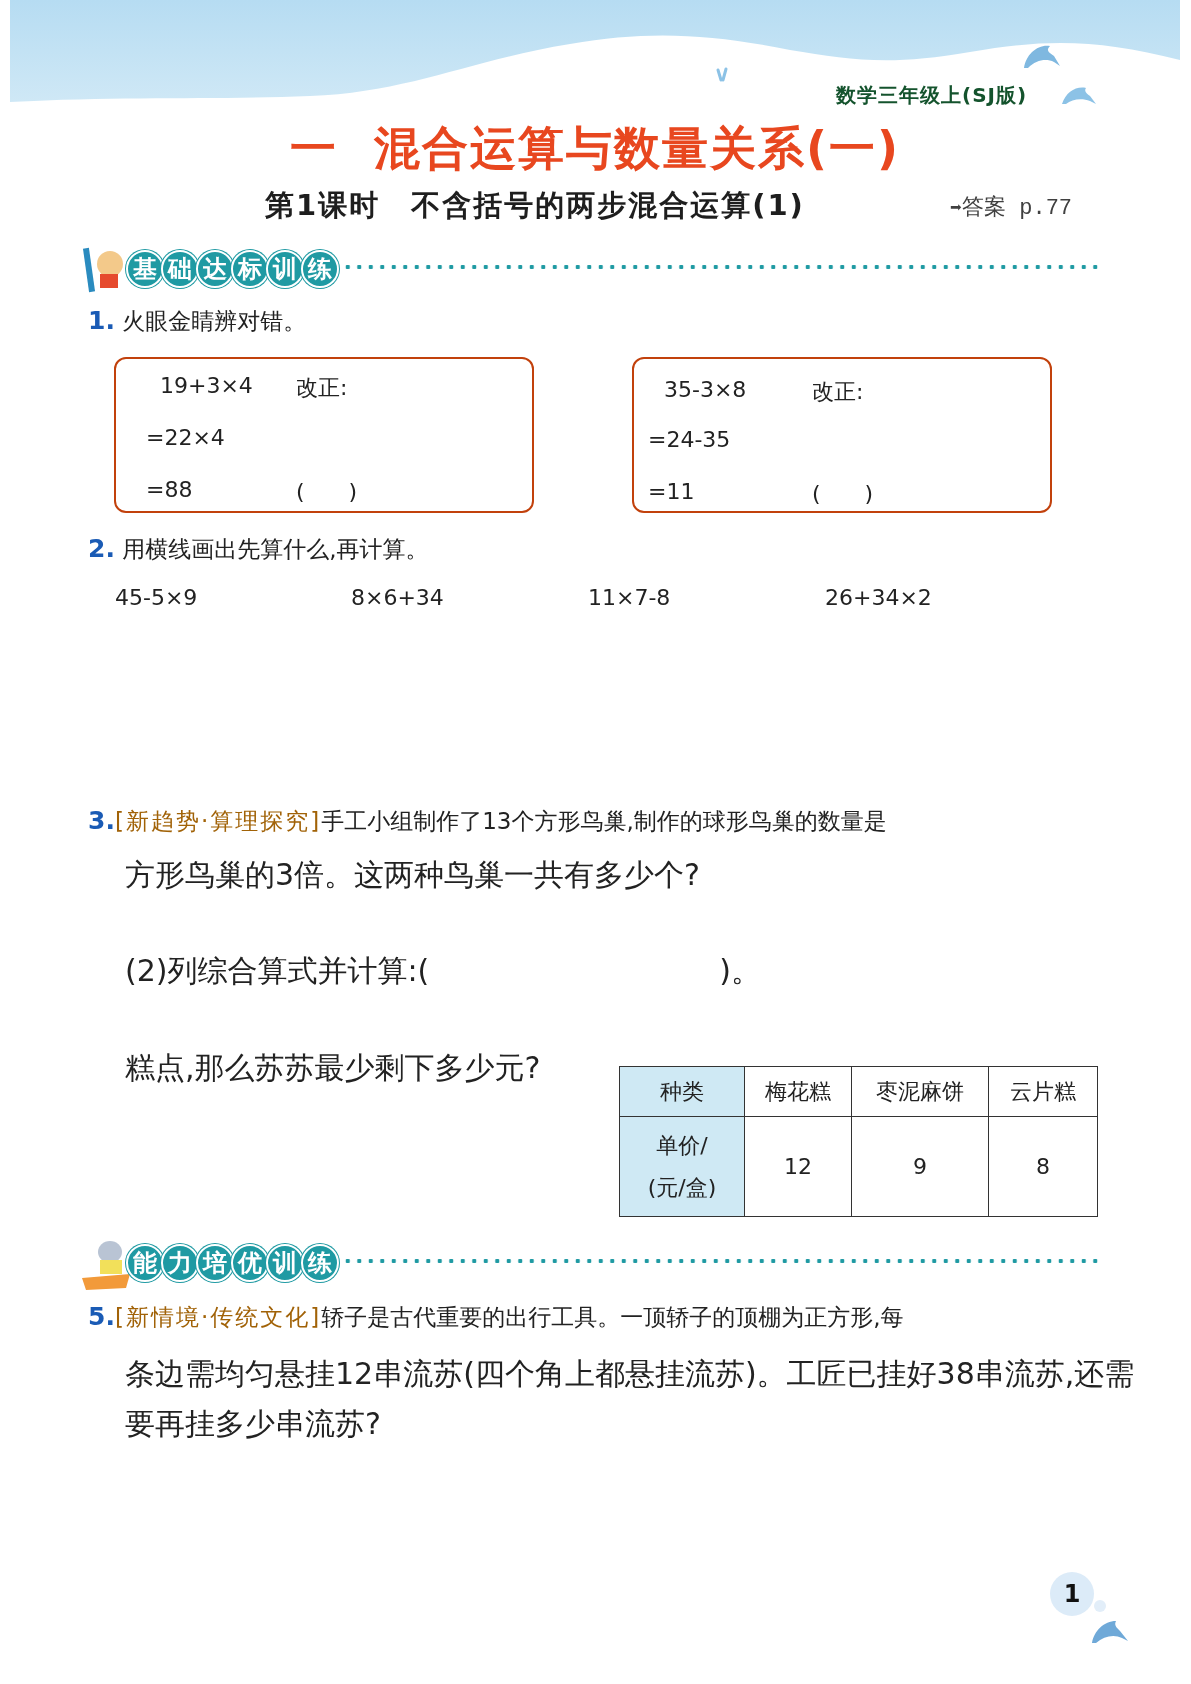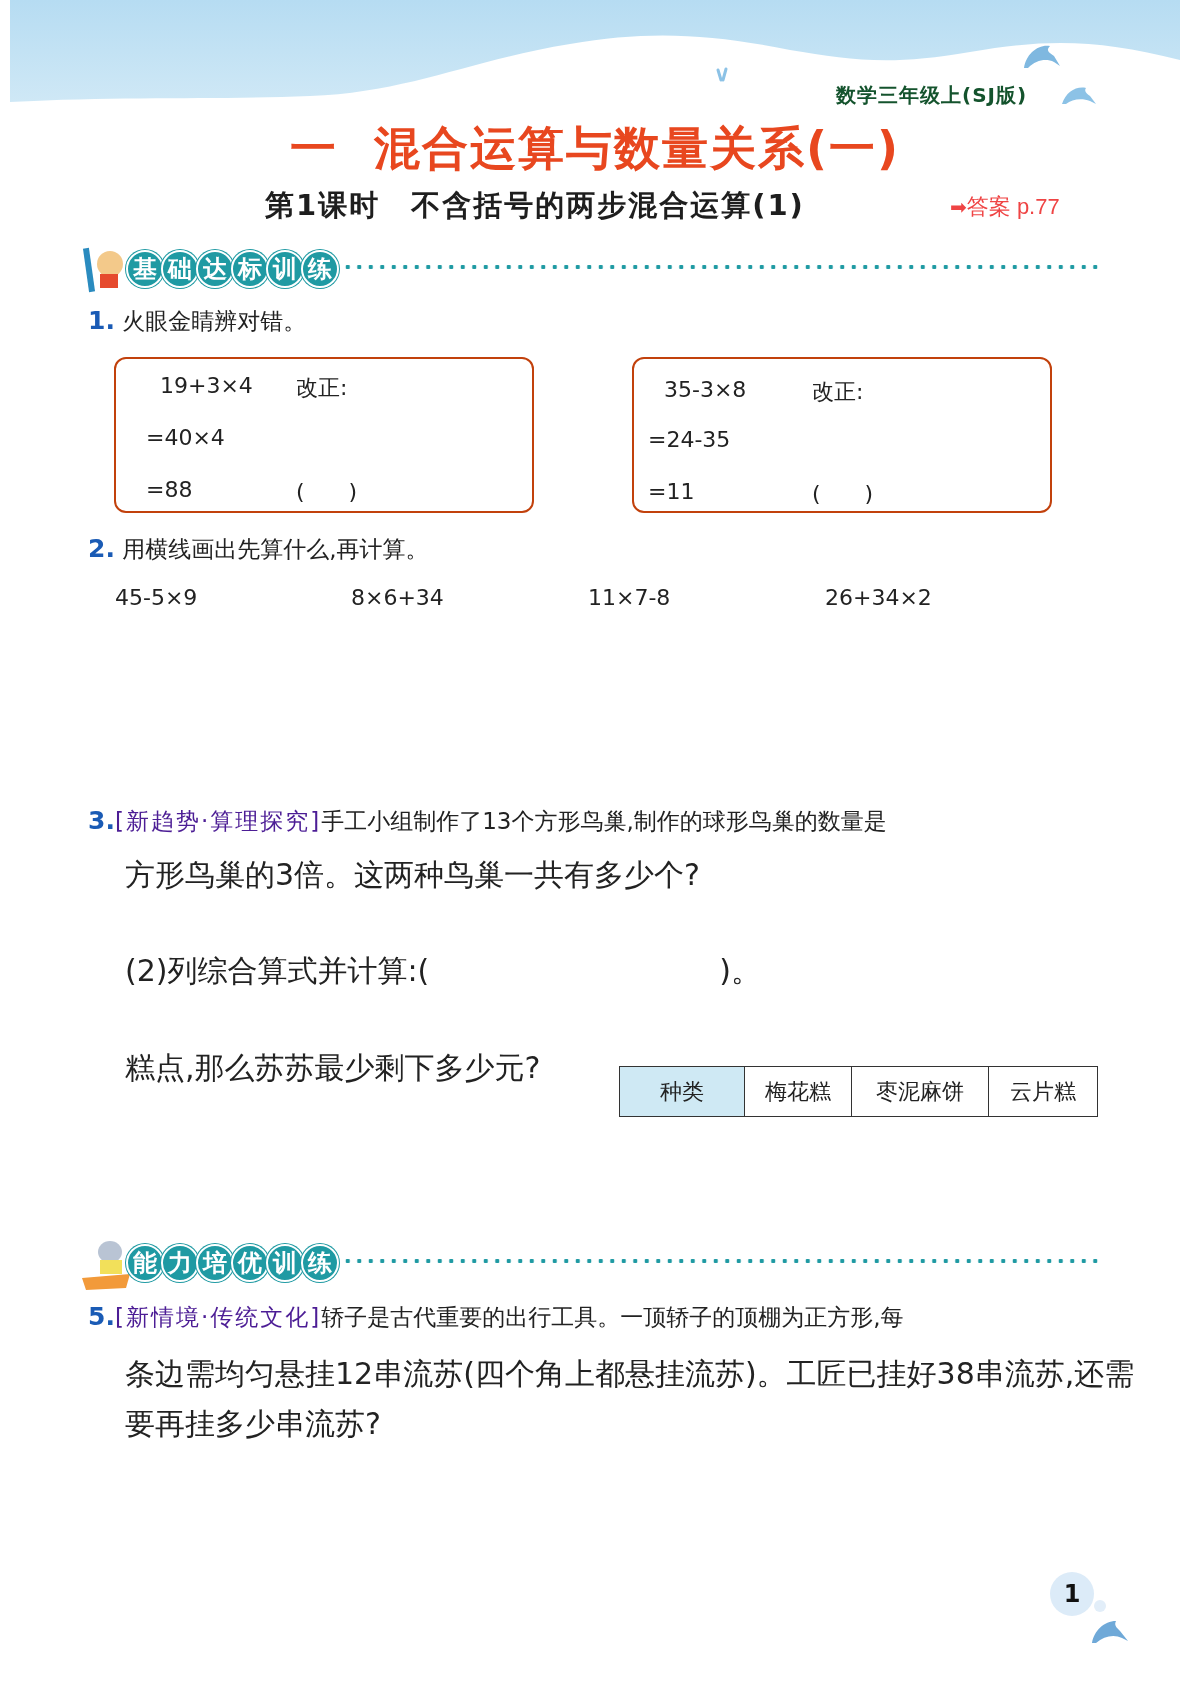--- a/index.html
+++ b/index.html
@@ -4,32 +4,32 @@
 <style>
   html, body { margin: 0; padding: 0; }
   body { width: 1191px; height: 1684px; background: #ffffff; position: relative; overflow: hidden;
          font-family: "DejaVu Sans", "Liberation Sans", sans-serif; color: #222; }
   .page { position: absolute; left: 10px; top: 0; width: 1170px; height: 1684px; background: #fff; }
   .wave { position: absolute; left: 0; top: 0; width: 1170px; height: 130px; }
   .header-right { position: absolute; left: 826px; top: 82px; font-size: 20px; font-weight: bold; color: #14532d; letter-spacing: 1px; }
   .unit-title { position: absolute; left: 0; width: 1170px; top: 118px; text-align: center; font-size: 46px; font-weight: bold; color: #e8471f; letter-spacing: 2px; }
   .unit-title .num { margin-right: 36px; }
   .lesson-title { position: absolute; left: 255px; top: 186px; font-size: 29px; font-weight: bold; color: #1e1e1e; letter-spacing: 2px; }
-  .answer-ref { position: absolute; left: 940px; top: 192px; font-size: 22px; color: #ef4444; font-family: Liberation Sans, sans-serif; }
+  .answer-ref { position: absolute; left: 940px; top: 192px; font-size: 22px; color: #404040; font-family: Liberation Mono, monospace; }
   .answer-ref .arrow { font-size: 20px; }
   .section-bar { position: absolute; left: 70px; height: 54px; width: 1020px; }
   .section-bar .mascot { position: absolute; left: 0; top: 0; width: 52px; height: 54px; }
   .section-bar .circles { position: absolute; left: 46px; top: 6px; display: flex; }
   .section-bar .circle { width: 34px; height: 34px; border-radius: 50%; background: #1f9aa3; color: #fff; font-size: 24px;
         font-weight: bold; display: flex; align-items: center; justify-content: center; margin-right: -3px; border: 2px solid #fff; box-shadow: 0 0 0 1px #1f9aa3; }
   .section-bar .dots { position: absolute; left: 262px; top: 20px; width: 756px; height: 6px;
         background-image: radial-gradient(circle, #1f9aa3 2px, transparent 2.5px); background-size: 11.5px 6px; background-repeat: repeat-x; }
   .q { position: absolute; left: 78px; font-size: 23px; color: #222; }
   .q .qnum { color: #1a5bb5; font-weight: bold; font-size: 25px; }
-  .q .tag { color: #4c1d95; letter-spacing: 2px; }
+  .q .tag { color: #a16207; letter-spacing: 2px; }
   .box { position: absolute; border: 2px solid #c2410c; border-radius: 12px; width: 416px; height: 152px; }
   .box .l { position: absolute; font-size: 22px; color: #222; }
   .calc { position: absolute; top: 585px; font-size: 22px; color: #222; }
   .line { position: absolute; left: 115px; font-size: 30px; color: #222; }
   .ptable { position: absolute; left: 609px; top: 1066px; border-collapse: collapse; font-size: 22px; }
   .ptable td { border: 1.5px solid #333; text-align: center; padding: 0; }
   .ptable .hd { background: #cfe9f4; }
   .pagenum { position: absolute; left: 1040px; top: 1572px; width: 44px; height: 44px; border-radius: 50%; background: #dcebf8;
         display: flex; align-items: center; justify-content: center; font-size: 24px; font-weight: bold; color: #111; }
 </style>
@@ -87,21 +87,21 @@
   </div>
 
   <div class="q" style="top:306px">
     <span class="qnum">1.</span>
     <span>火眼金睛辨对错。</span>
   </div>
 
   <div class="box" style="left:104px;top:357px">
     <div class="l" style="left:44px;top:14px">19+3×4</div>
     <div class="l" style="left:180px;top:14px">改正:</div>
-    <div class="l" style="left:30px;top:66px">=40×4</div>
+    <div class="l" style="left:30px;top:66px">=22×4</div>
     <div class="l" style="left:30px;top:118px">=88</div>
     <div class="l" style="left:180px;top:118px">(　　)</div>
   </div>
 
   <div class="box" style="left:622px;top:357px">
     <div class="l" style="left:30px;top:18px">35-3×8</div>
     <div class="l" style="left:178px;top:18px">改正:</div>
     <div class="l" style="left:14px;top:68px">=24-35</div>
     <div class="l" style="left:14px;top:120px">=11</div>
     <div class="l" style="left:178px;top:120px">(　　)</div>
@@ -127,20 +127,29 @@
   <div class="line" style="top:1048px">糕点,那么苏苏最少剩下多少元?</div>
 
   <table class="ptable">
     <tbody>
         <tr style="height:50px">
       <td class="hd" style="width:124px">种类</td>
       <td style="width:106px">梅花糕</td>
       <td style="width:136px">枣泥麻饼</td>
       <td style="width:108px">云片糕</td>
     </tr>
+    <tr style="height:100px">
+      <td class="hd">
+        <div>单价/</div>
+        <div style="margin-top:12px">(元/盒)</div>
+      </td>
+      <td>12</td>
+      <td>9</td>
+      <td>8</td>
+    </tr>
   </tbody>
     </table>
 
   <div class="section-bar" style="top:1238px">
     <svg class="mascot" viewBox="0 0 52 54">
       <ellipse cx="30" cy="14" rx="12" ry="11" fill="#b9c4d4"></ellipse>
       <rect x="20" y="22" width="22" height="14" fill="#f2e05a"></rect>
       <path d="M2 40 L50 36 L46 50 L6 52 Z" fill="#f29a3a"></path>
     </svg>
     <div class="circles">

